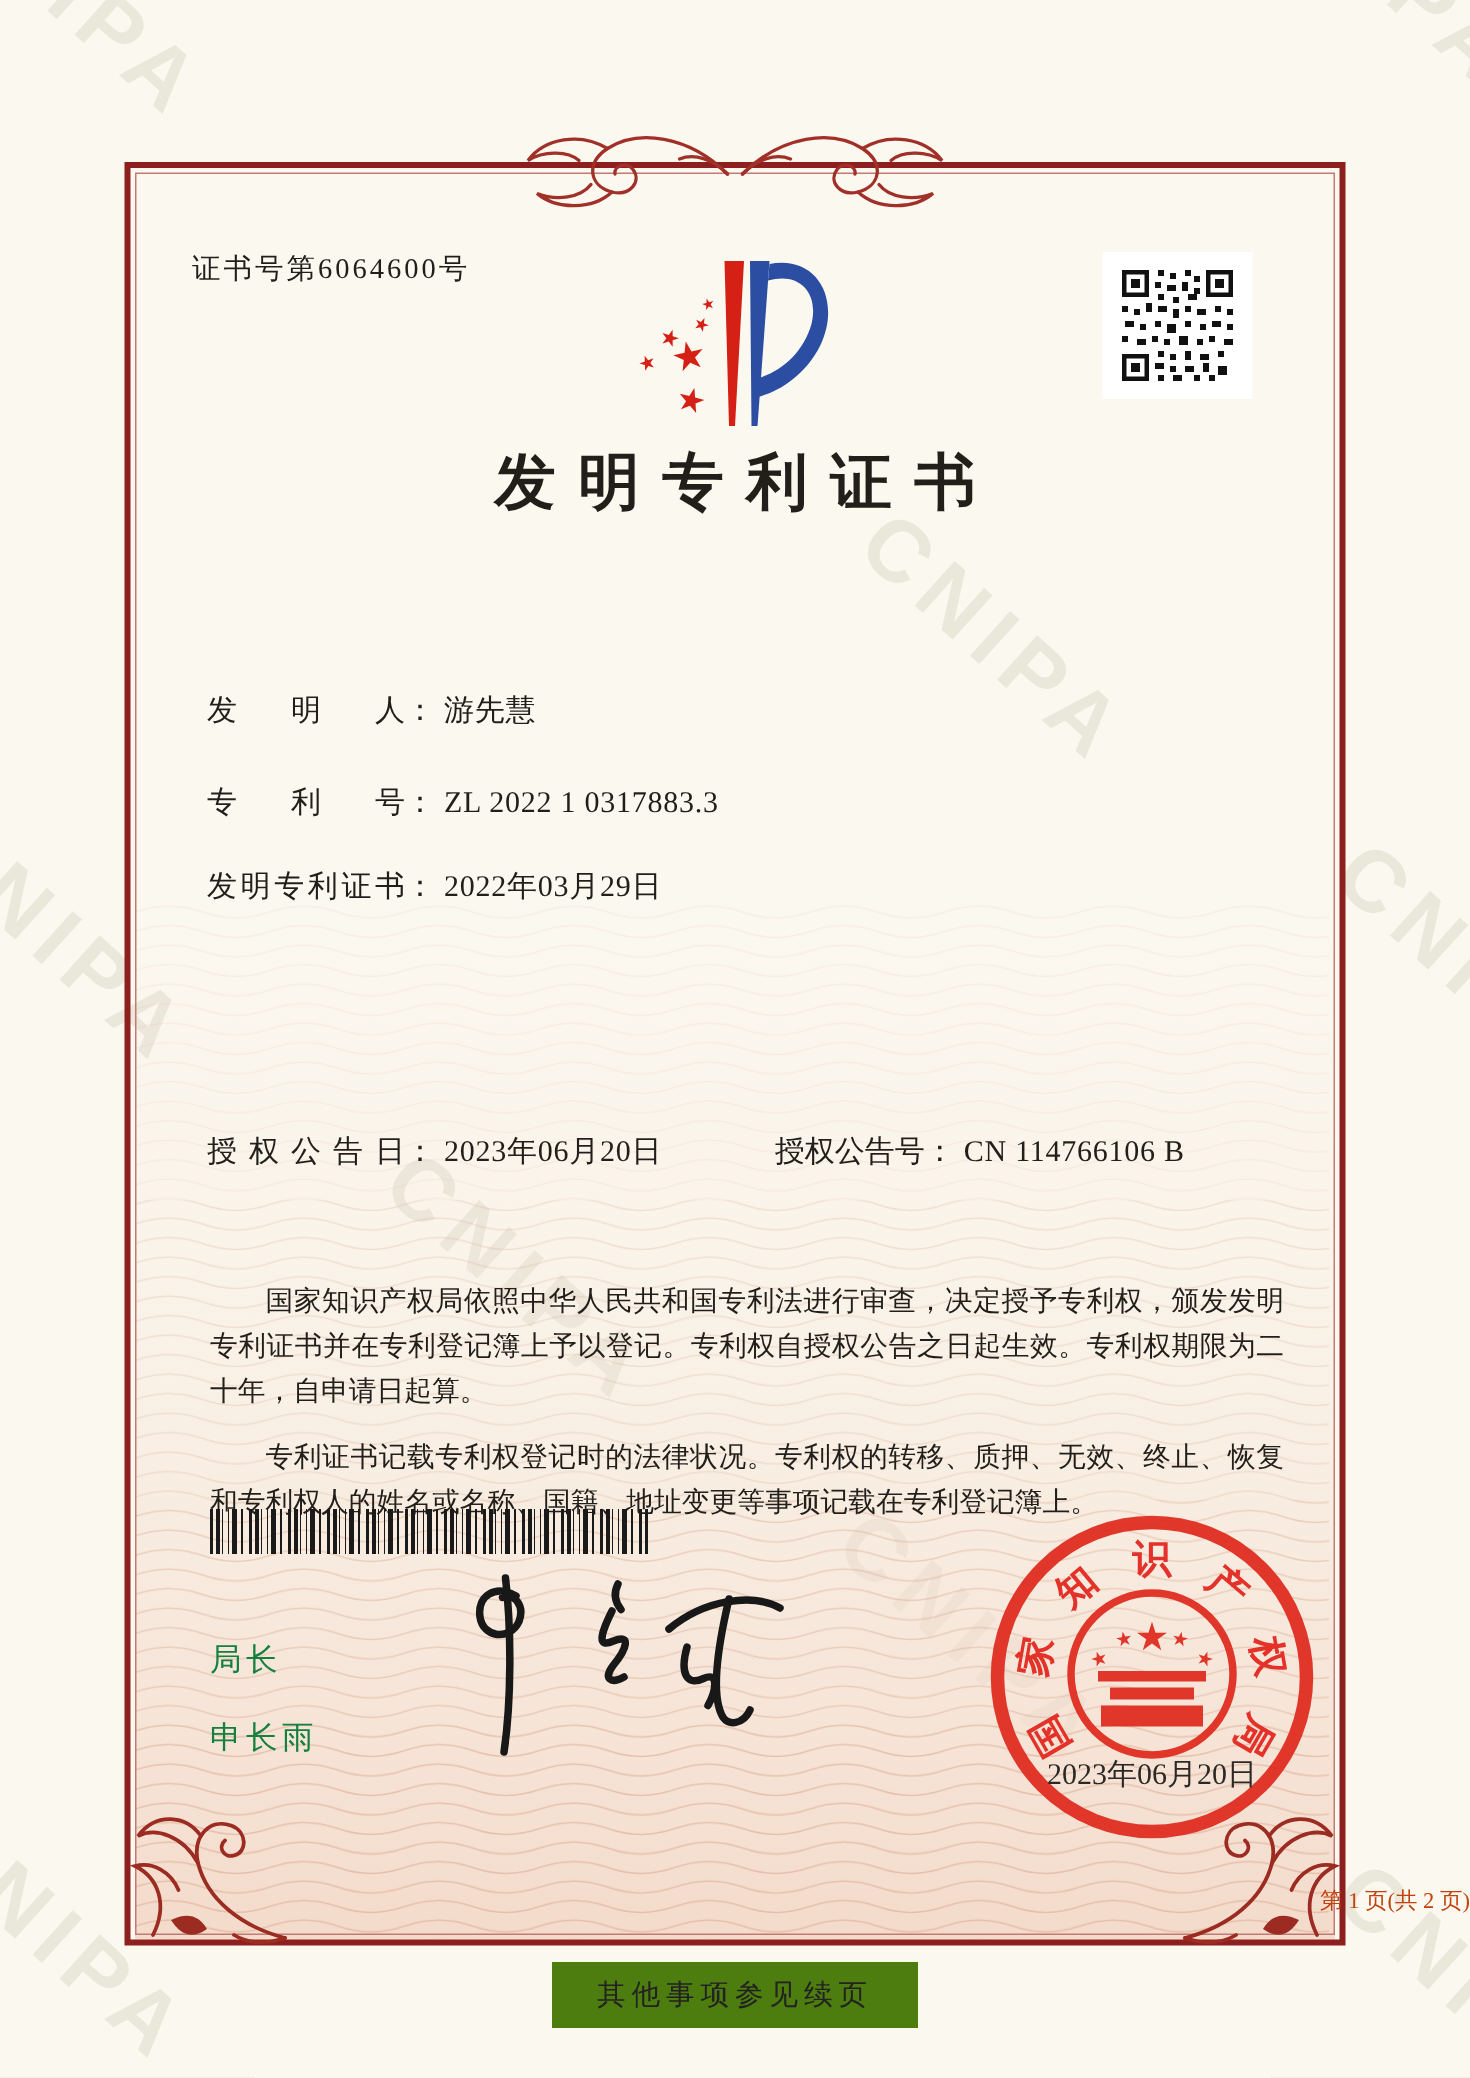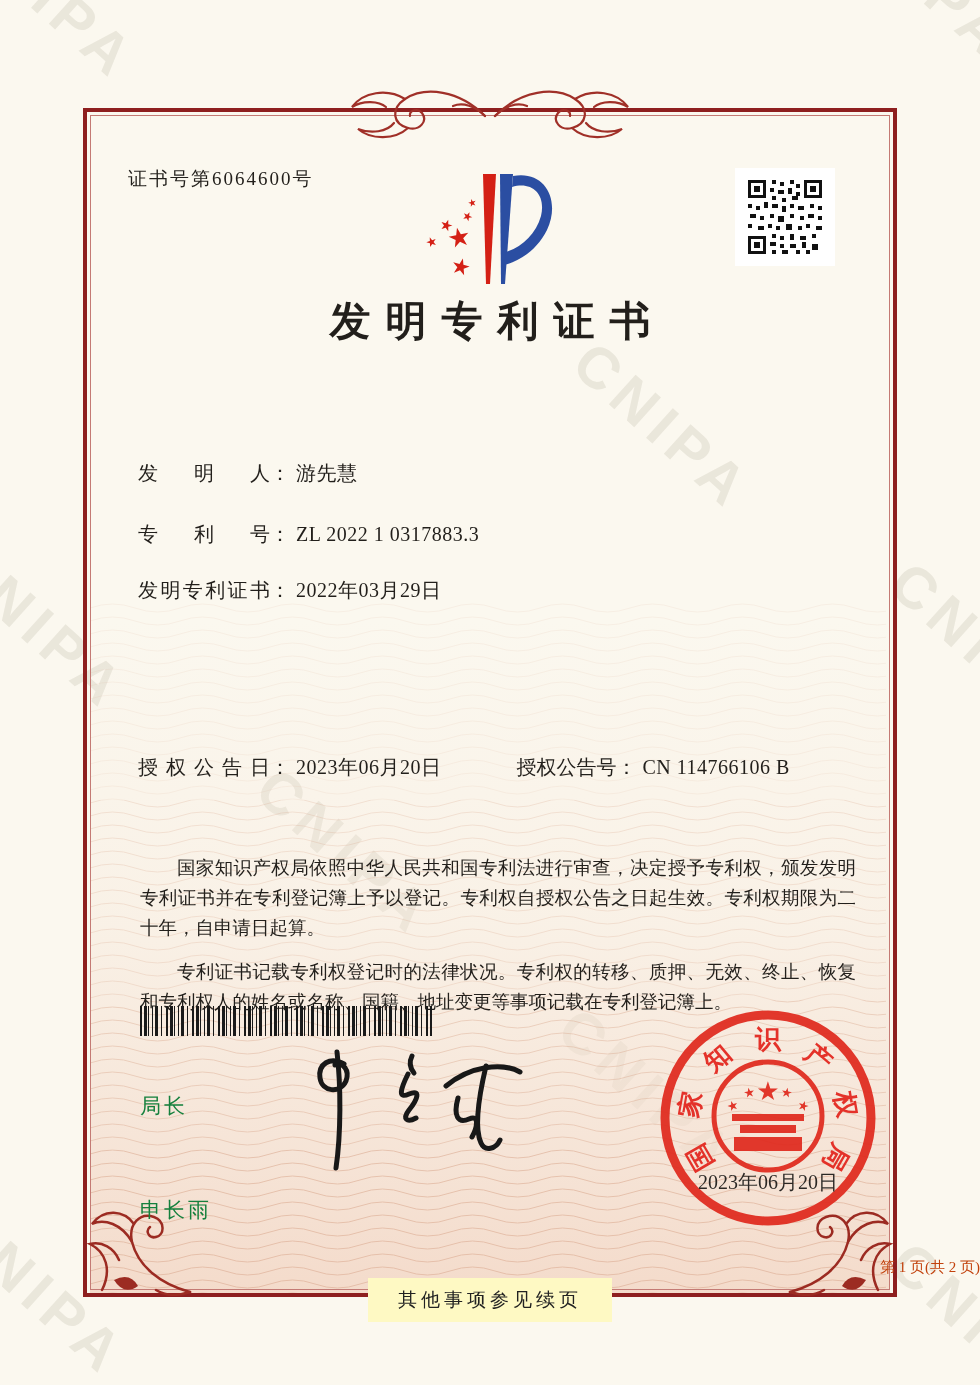--- a/index.html
+++ b/index.html
@@ -36,25 +36,25 @@
     background-image:repeating-linear-gradient(90deg,
       #1a1a1a 0px,#1a1a1a 2px,transparent 2px,transparent 4px,
       #1a1a1a 4px,#1a1a1a 7px,transparent 7px,transparent 8px,
       #1a1a1a 8px,#1a1a1a 9px,transparent 9px,transparent 12px,
       #1a1a1a 12px,#1a1a1a 13px,transparent 13px,transparent 15px,
       #1a1a1a 15px,#1a1a1a 18px,transparent 18px,transparent 21px,
       #1a1a1a 21px,#1a1a1a 22px,transparent 22px,transparent 26px);}
   
   .signer{position:absolute;left:140px;font-family:"Liberation Sans","DejaVu Sans",sans-serif;
           font-size:21px;color:#15803d;letter-spacing:3px;}
-  .s1{top:1092px}.s2{top:1196px}
+  .s1{top:1092px}.s2{top:1144px}
   
   .page-info{position:absolute;left:0;top:1258px;width:100%;text-align:right;font-size:15px;color:#c2410c;}
-  .note-box{position:absolute;left:50%;top:1278px;transform:translateX(-50%);
-            background:#fef9c3;padding:9px 30px;font-size:19px;letter-spacing:4px;color:#222;}
+  .note-box{position:absolute;left:50%;top:1308px;transform:translateX(-50%);
+            background:#4d7c0f;padding:9px 30px;font-size:19px;letter-spacing:4px;color:#222;}
   .qr-box{position:absolute;left:735px;top:168px;width:100px;height:98px;background:#ffffff;}
   svg text.star{font-family:"DejaVu Sans",sans-serif;}
   .seal-char{font-size:26px;font-weight:bold;font-family:"Liberation Serif","DejaVu Serif",serif;}
 </style>
 </head>
 <body>
 
 <div class="page">
 
   <div class="wm" style="left:-60px;top:-38px;">CNIPA</div>

